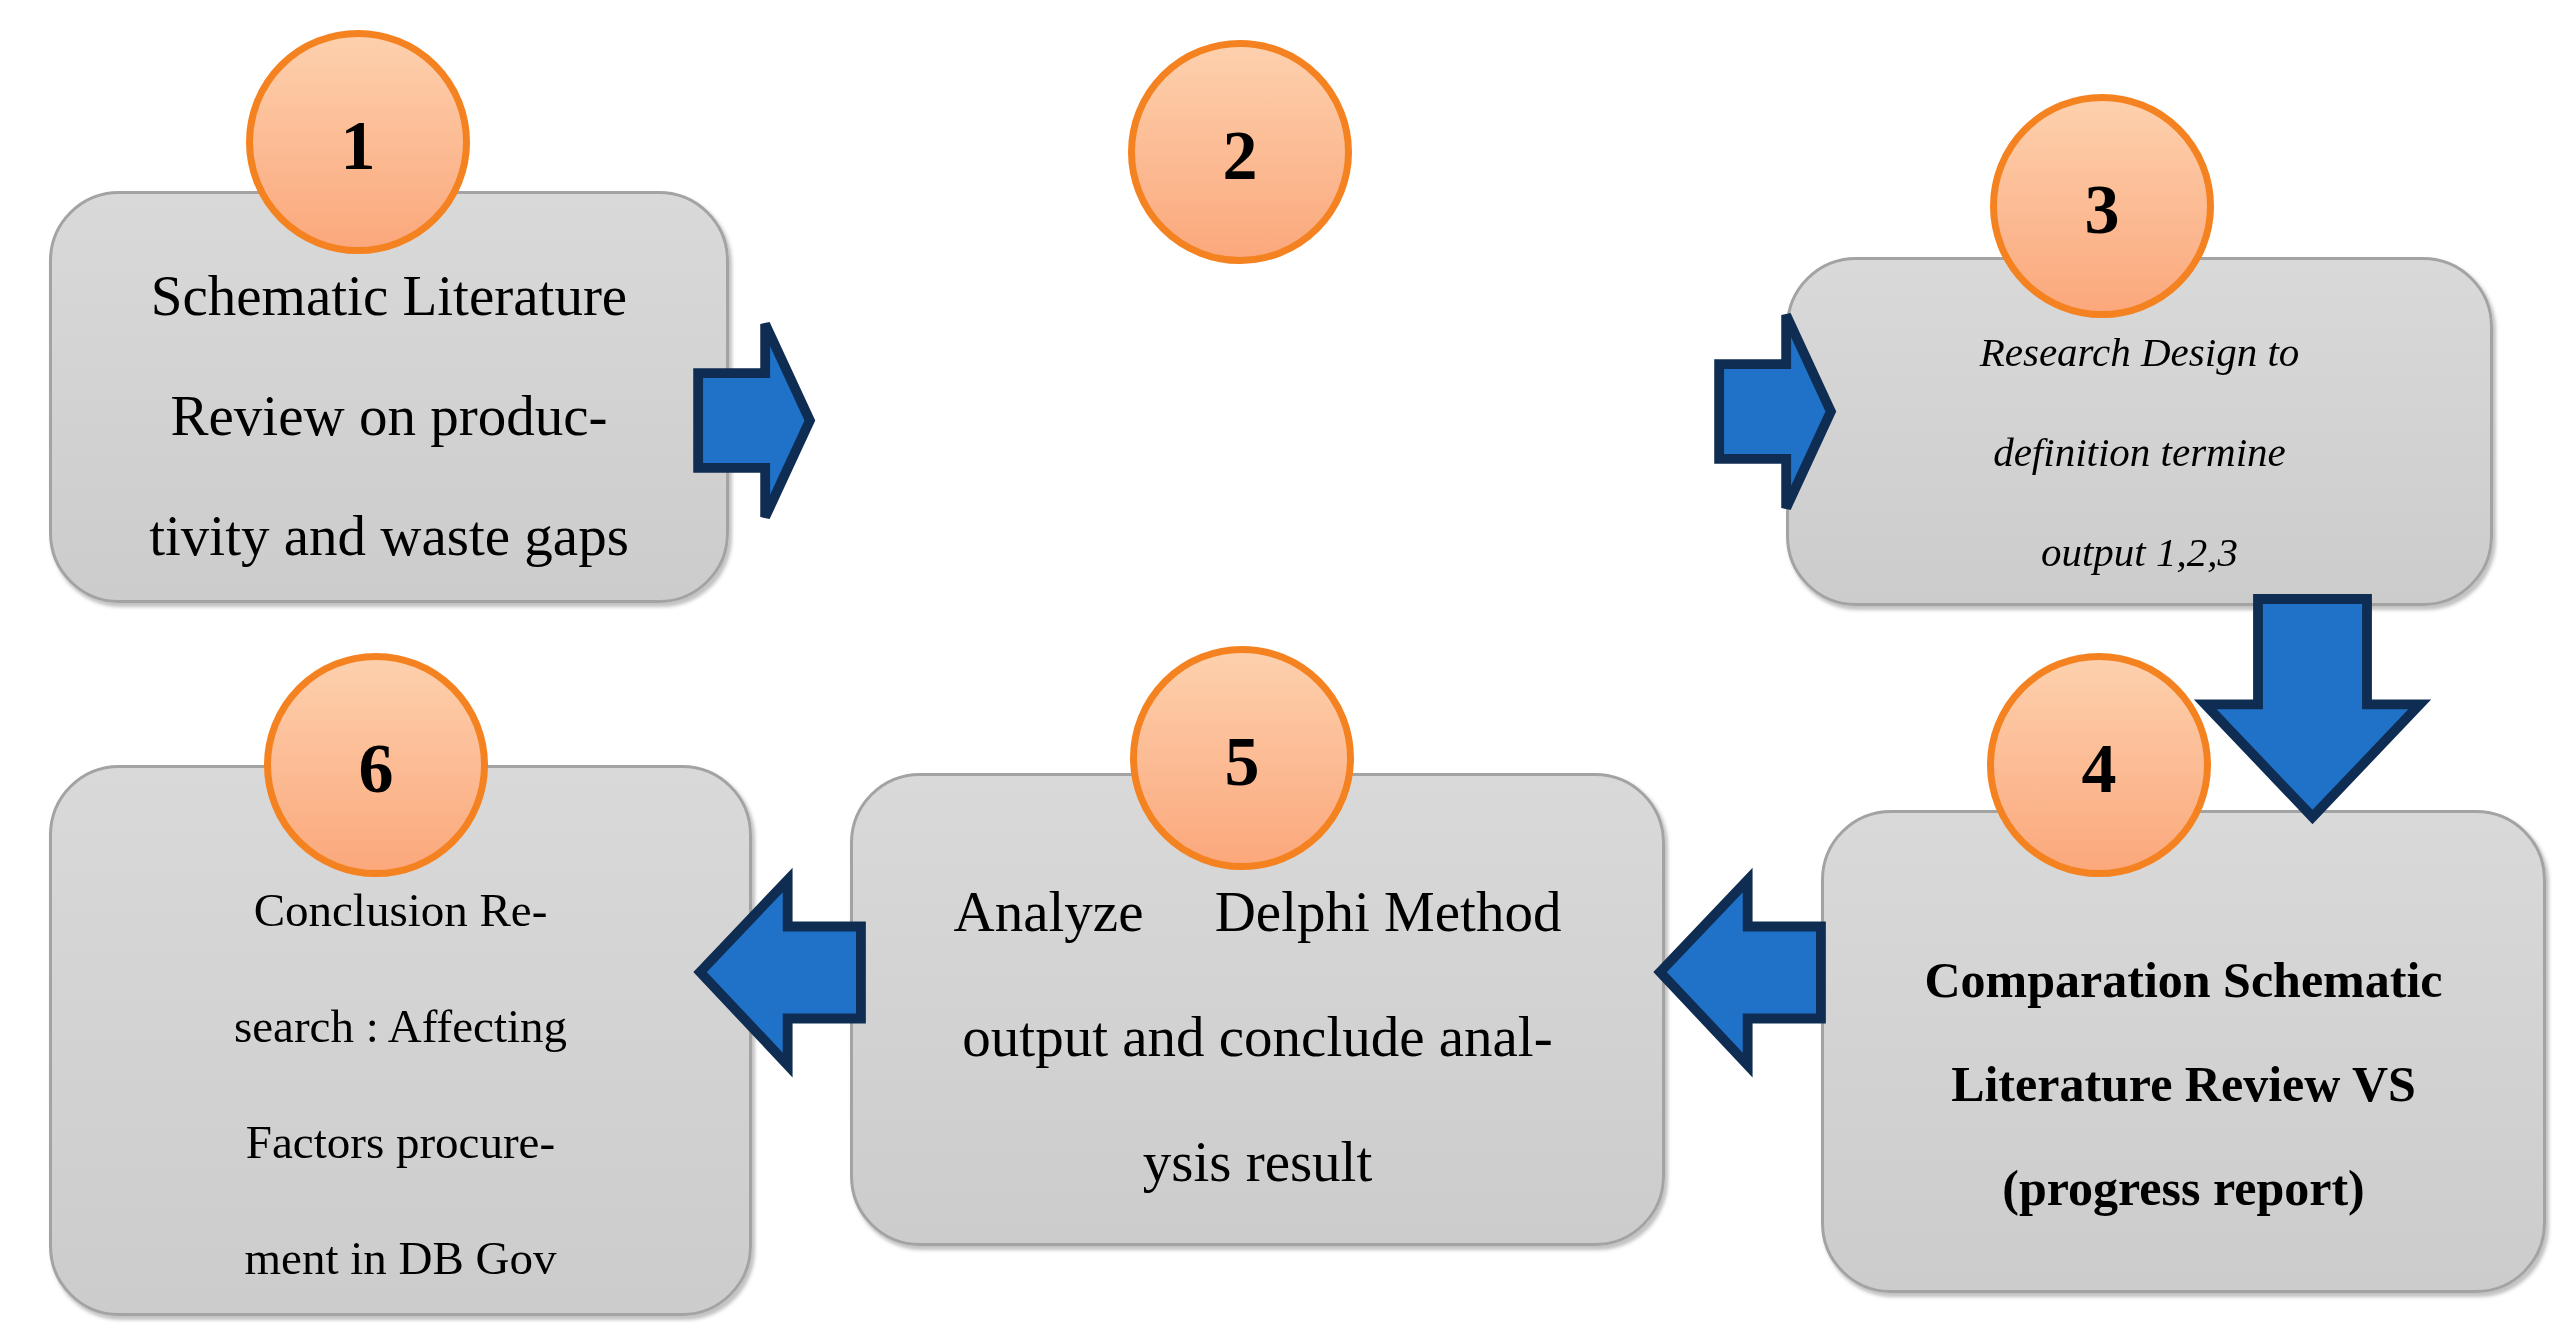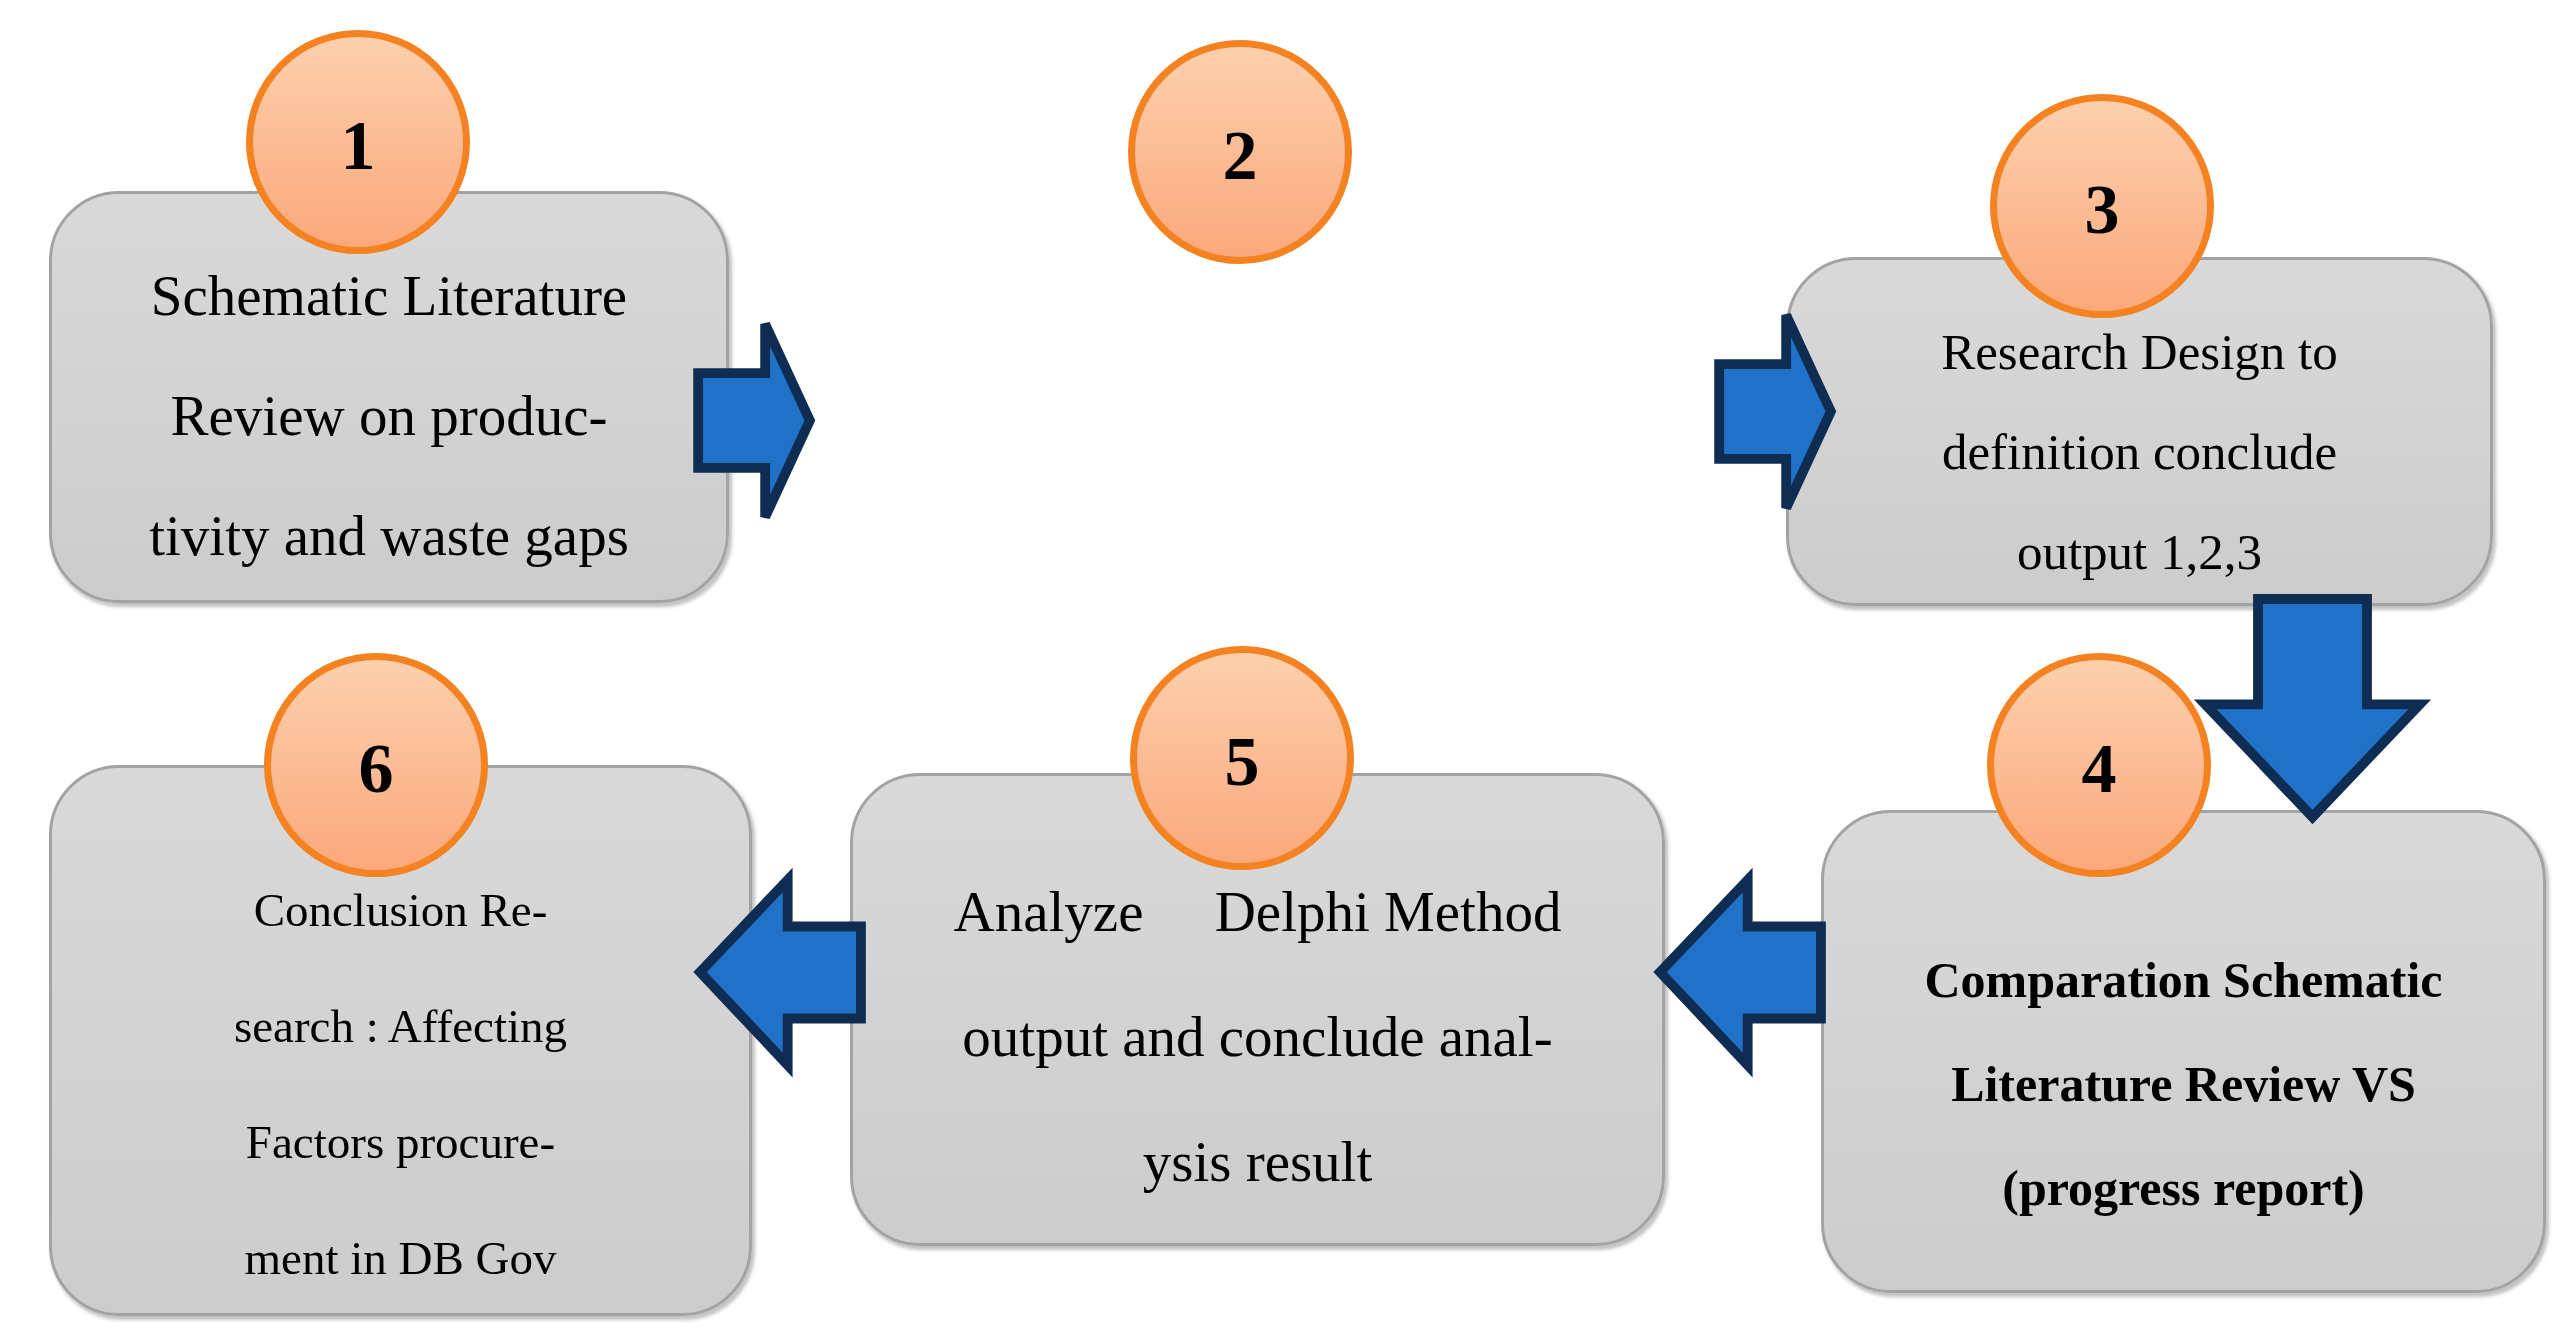--- a/index.html
+++ b/index.html
@@ -55,21 +55,21 @@
   }
   .arrow polygon {
     fill: var(--arrow-fill, #1f72c8);
     stroke: var(--arrow-border, #0f2d52);
     stroke-width: 11;
     stroke-linejoin: miter;
   }
   
   #box1 { left: 49px;   top: 191px; width: 680px;  height: 412px; font-size: 57px; line-height: 120px; padding-top: 38px; }
   #box2 { left: 792px;  top: 191px; width: 913px; height: 412px; font-size: 59px; line-height: 120px; padding-top: 38px; }
-  #box3 { left: 1786px; top: 257px; width: 707px;  height: 349px; font-size: 51px; line-height: 100px; padding-top: 41px; }
+  #box3 { left: 1786px; top: 257px; width: 707px;  height: 349px; font-size: 41px; line-height: 100px; padding-top: 41px; font-style: italic; }
   #box4 { left: 1821px; top: 810px; width: 725px;  height: 483px; font-size: 50px; line-height: 104px; padding-top: 64px; font-weight: bold; }
   #box5 { left: 850px;  top: 773px; width: 815px;  height: 473px; font-size: 57px; line-height: 125px; padding-top: 54px; }
   #box6 { left: 49px;   top: 765px; width: 703px;  height: 551px; font-size: 47px; line-height: 116px; padding-top: 86px; }
 
   #badge1 { left: 246px;  top: 29.5px;  }
   #badge2 { left: 1128px; top: 40px;  }
   #badge3 { left: 1990px; top: 94px; }
   #badge4 { left: 1987px; top: 653px; }
   #badge5 { left: 1130px; top: 646px; }
   #badge6 { left: 264px;  top: 653px; }
@@ -93,21 +93,21 @@
   <div class="badge" id="badge1">
     <span class="num">1</span>
   </div>
 
   <div class="badge" id="badge2">
     <span class="num">2</span>
   </div>
 
   <div class="flow-box" id="box3">
     <div class="text-line">Research Design to</div>
-    <div class="text-line">definition conclude</div>
+    <div class="text-line">definition termine</div>
     <div class="text-line">output 1,2,3</div>
   </div>
   <div class="badge" id="badge3">
     <span class="num">3</span>
   </div>
 
   <div class="flow-box" id="box4">
     <div class="text-line">Comparation Schematic</div>
     <div class="text-line">Literature Review VS</div>
     <div class="text-line">(progress report)</div>

